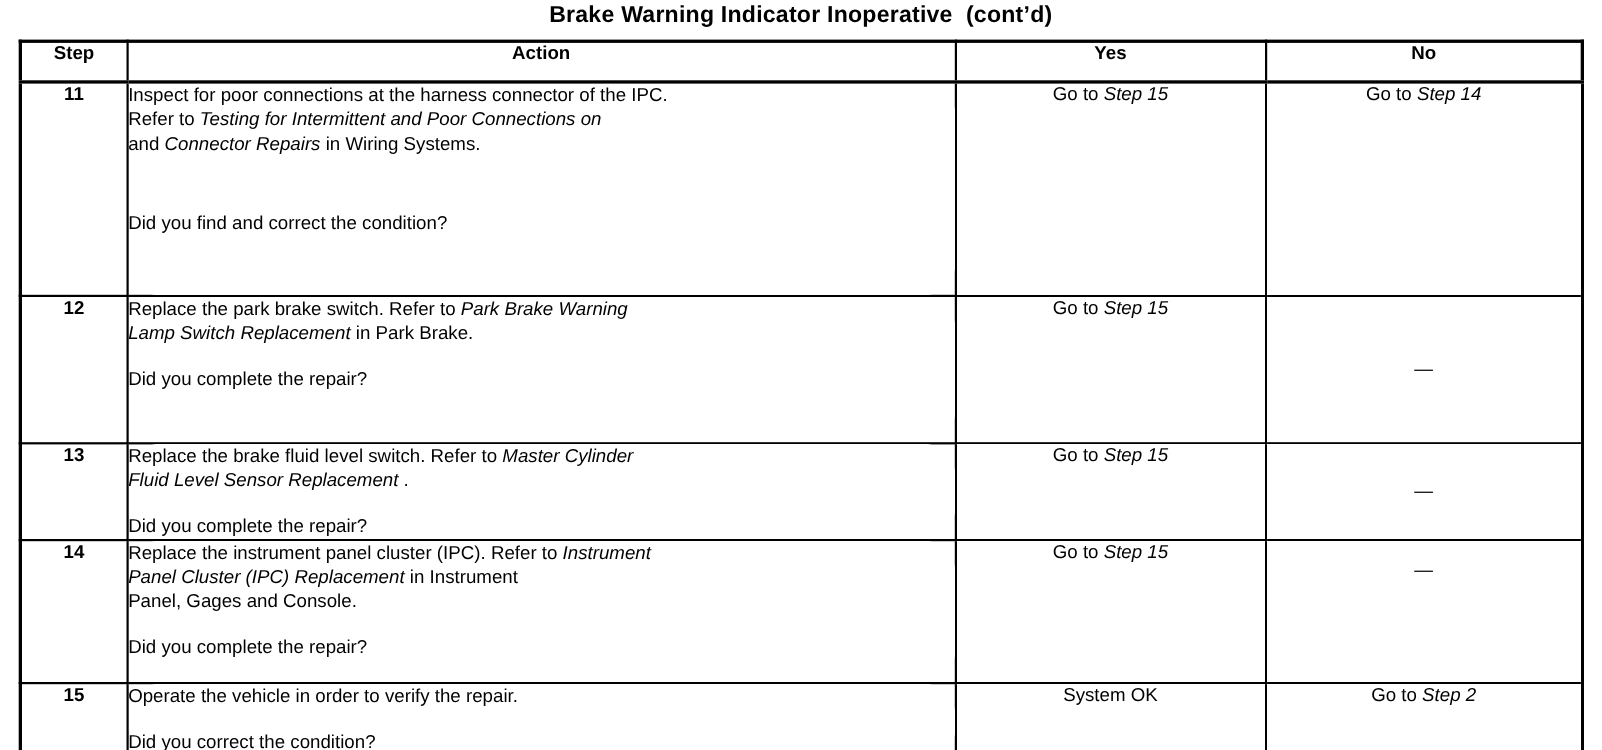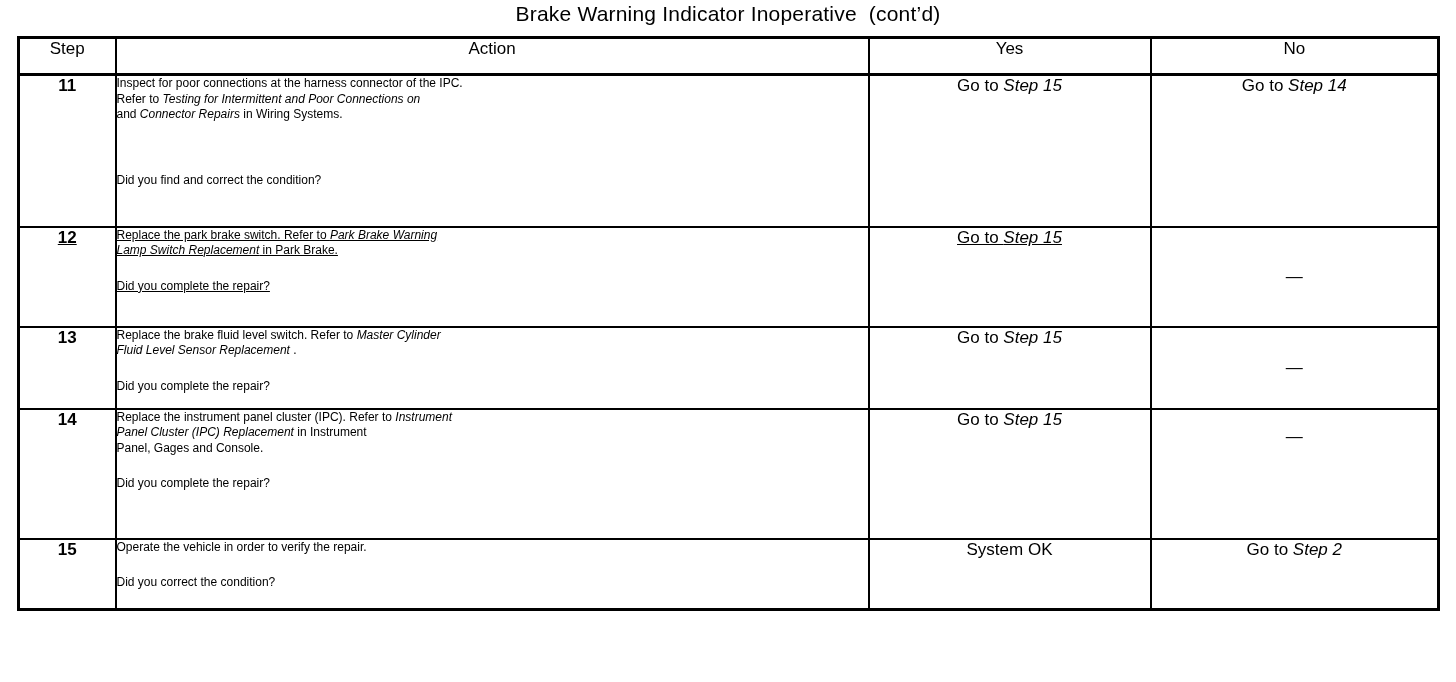--- a/index.html
+++ b/index.html
@@ -22,21 +22,21 @@
   }
 
   
   .doc-title {
     position: absolute;
     left: 0;
     top: 2px;
     width: 1456px;
     text-align: center;
     font-size: 21px;
-    font-weight: normal;
+    font-weight: bold;
     letter-spacing: 0.2px;
     white-space: pre;
   }
 
   
   .diag-table {
     position: absolute;
     left: 17px;
     top: 36px;
     width: 1420px;
@@ -62,34 +62,34 @@
   col.c-action { width: 753px; }
   col.c-yes    { width: 282px; }
   col.c-no     { width: 288px; }
 
   
   .hdr {
     height: 34px;
     text-align: center;
     vertical-align: middle;
     font-size: 17px;
-    font-weight: normal;
+    font-weight: bold;
   }
 
   
   .cell-step {
     text-align: center;
     vertical-align: middle;
     font-size: 17px;
     font-weight: bold;
   }
   .cell-action {
     position: relative;
     padding: 6px 8px 4px 10px;
-    font-size: 12px;
+    font-size: 17px;
     line-height: 1.30;
     vertical-align: top;
     border-radius: 32px;
   }
   .cell-ans {
     position: relative;
     font-size: 17px;
     text-align: center;
     vertical-align: bottom;
     padding-bottom: 6px;
@@ -135,40 +135,40 @@
     <thead>
       <tr>
         <th class="hdr">Step</th>
         <th class="hdr">Action</th>
         <th class="hdr">Yes</th>
         <th class="hdr">No</th>
       </tr>
     </thead>
     <tbody>
 
-      <tr style="height:152px;">
+      <tr style="height:194px;">
         <td class="cell-step">11</td>
         <td class="cell-action">
           <span class="action-body">
             <span>Inspect for poor connections at the harness connector of the IPC.</span><br>
             <span>Refer to </span><em>Testing for Intermittent and Poor Connections on</em><br>
             <span>and </span><em>Connector Repairs</em><span> in Wiring Systems.</span>
           </span>
           <span class="gap-lg" style="display:block;"></span>
           <span class="action-q">Did you find and correct the condition?</span>
         </td>
         <td class="cell-ans">
           <span>Go to </span><em>Step 15</em>
         </td>
         <td class="cell-ans">
           <span>Go to </span><em>Step 14</em>
         </td>
       </tr>
 
-      <tr style="height:100px;text-decoration:underline;">
+      <tr style="height:134px;">
         <td class="cell-step">12</td>
         <td class="cell-action">
           <span class="action-body">
             <span>Replace the park brake switch. Refer to </span><em>Park Brake Warning</em><br>
             <em>Lamp Switch Replacement</em><span> in Park Brake.</span>
           </span>
           <span class="gap-sm" style="display:block;"></span>
           <span class="action-q">Did you complete the repair?</span>
         </td>
         <td class="cell-ans">

